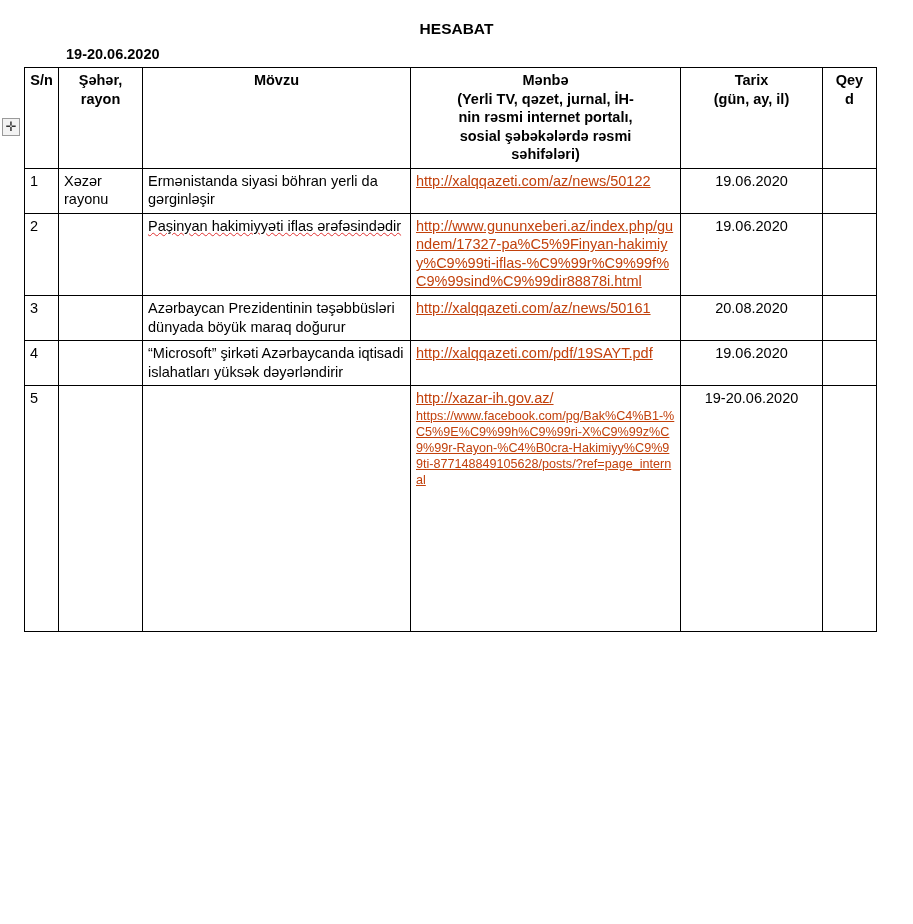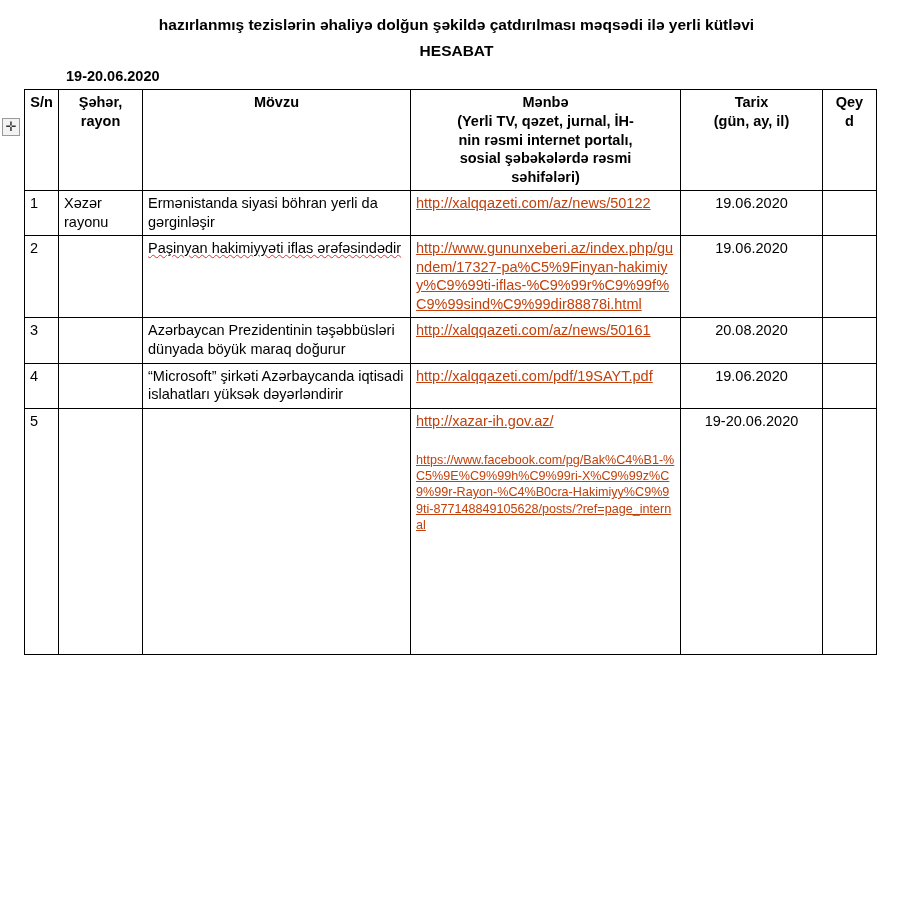--- a/index.html
+++ b/index.html
@@ -107,42 +107,41 @@
     padding-top: 4px;
   }
   .link {
     color: #c2410c;
     text-decoration: underline;
     display: block;
     word-break: break-all;
     cursor: pointer;
   }
   .link + .link {
-    margin-top: 22px;
+    margin-top: 0;
   }
   .link.small {
     font-size: 12.6px;
   }
   .spell {
     text-decoration: underline;
     text-decoration-style: wavy;
     text-decoration-color: #e03030;
     text-decoration-thickness: 1px;
   }
   .row-tall-5 td { height: 238px; }
 </style>
 </head>
 <body>
 
 <div class="page">
 
   <div class="move-handle">✛</div>
 
   <div class="doc-title">
-    <span class="line">hazırlanmış tezislərin əhaliyə dolğun şəkildə çatdırılması məqsədi ilə yerli kütləvi</span>
   </div>
   <div class="subtitle">HESABAT</div>
   <div class="date-line">19-20.06.2020</div>
 
   <table class="report">
     <colgroup>
       <col class="col-sn">
       <col class="col-city">
       <col class="col-topic">
       <col class="col-src">

